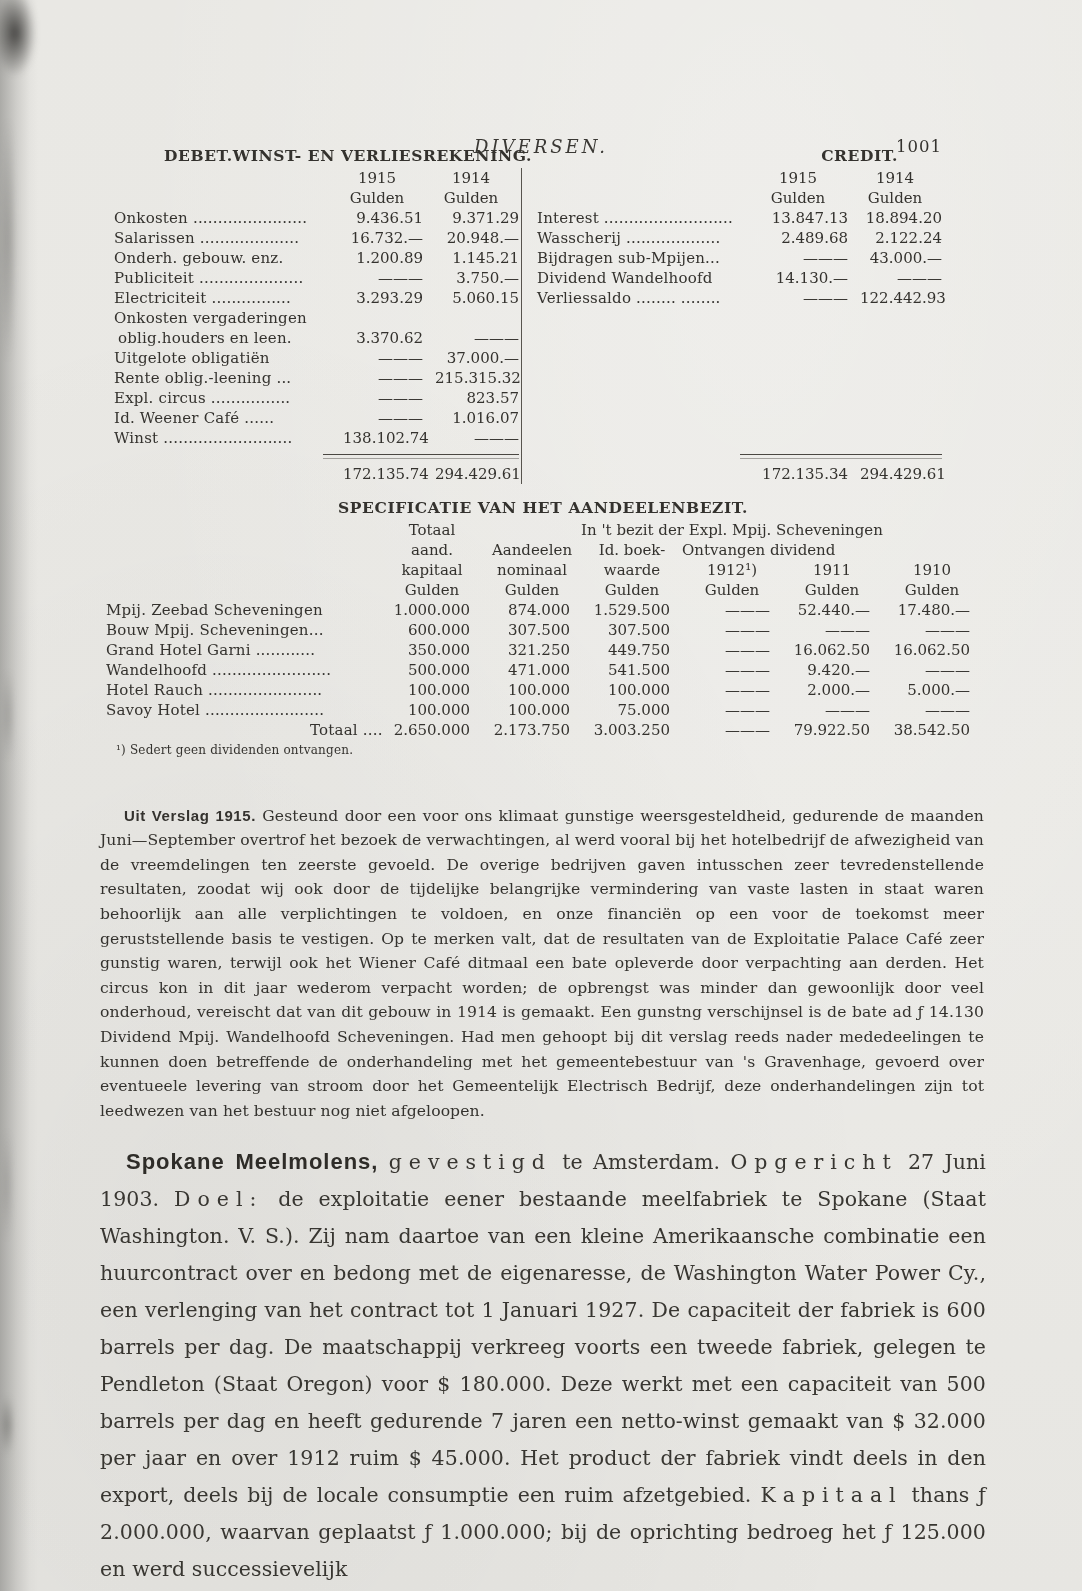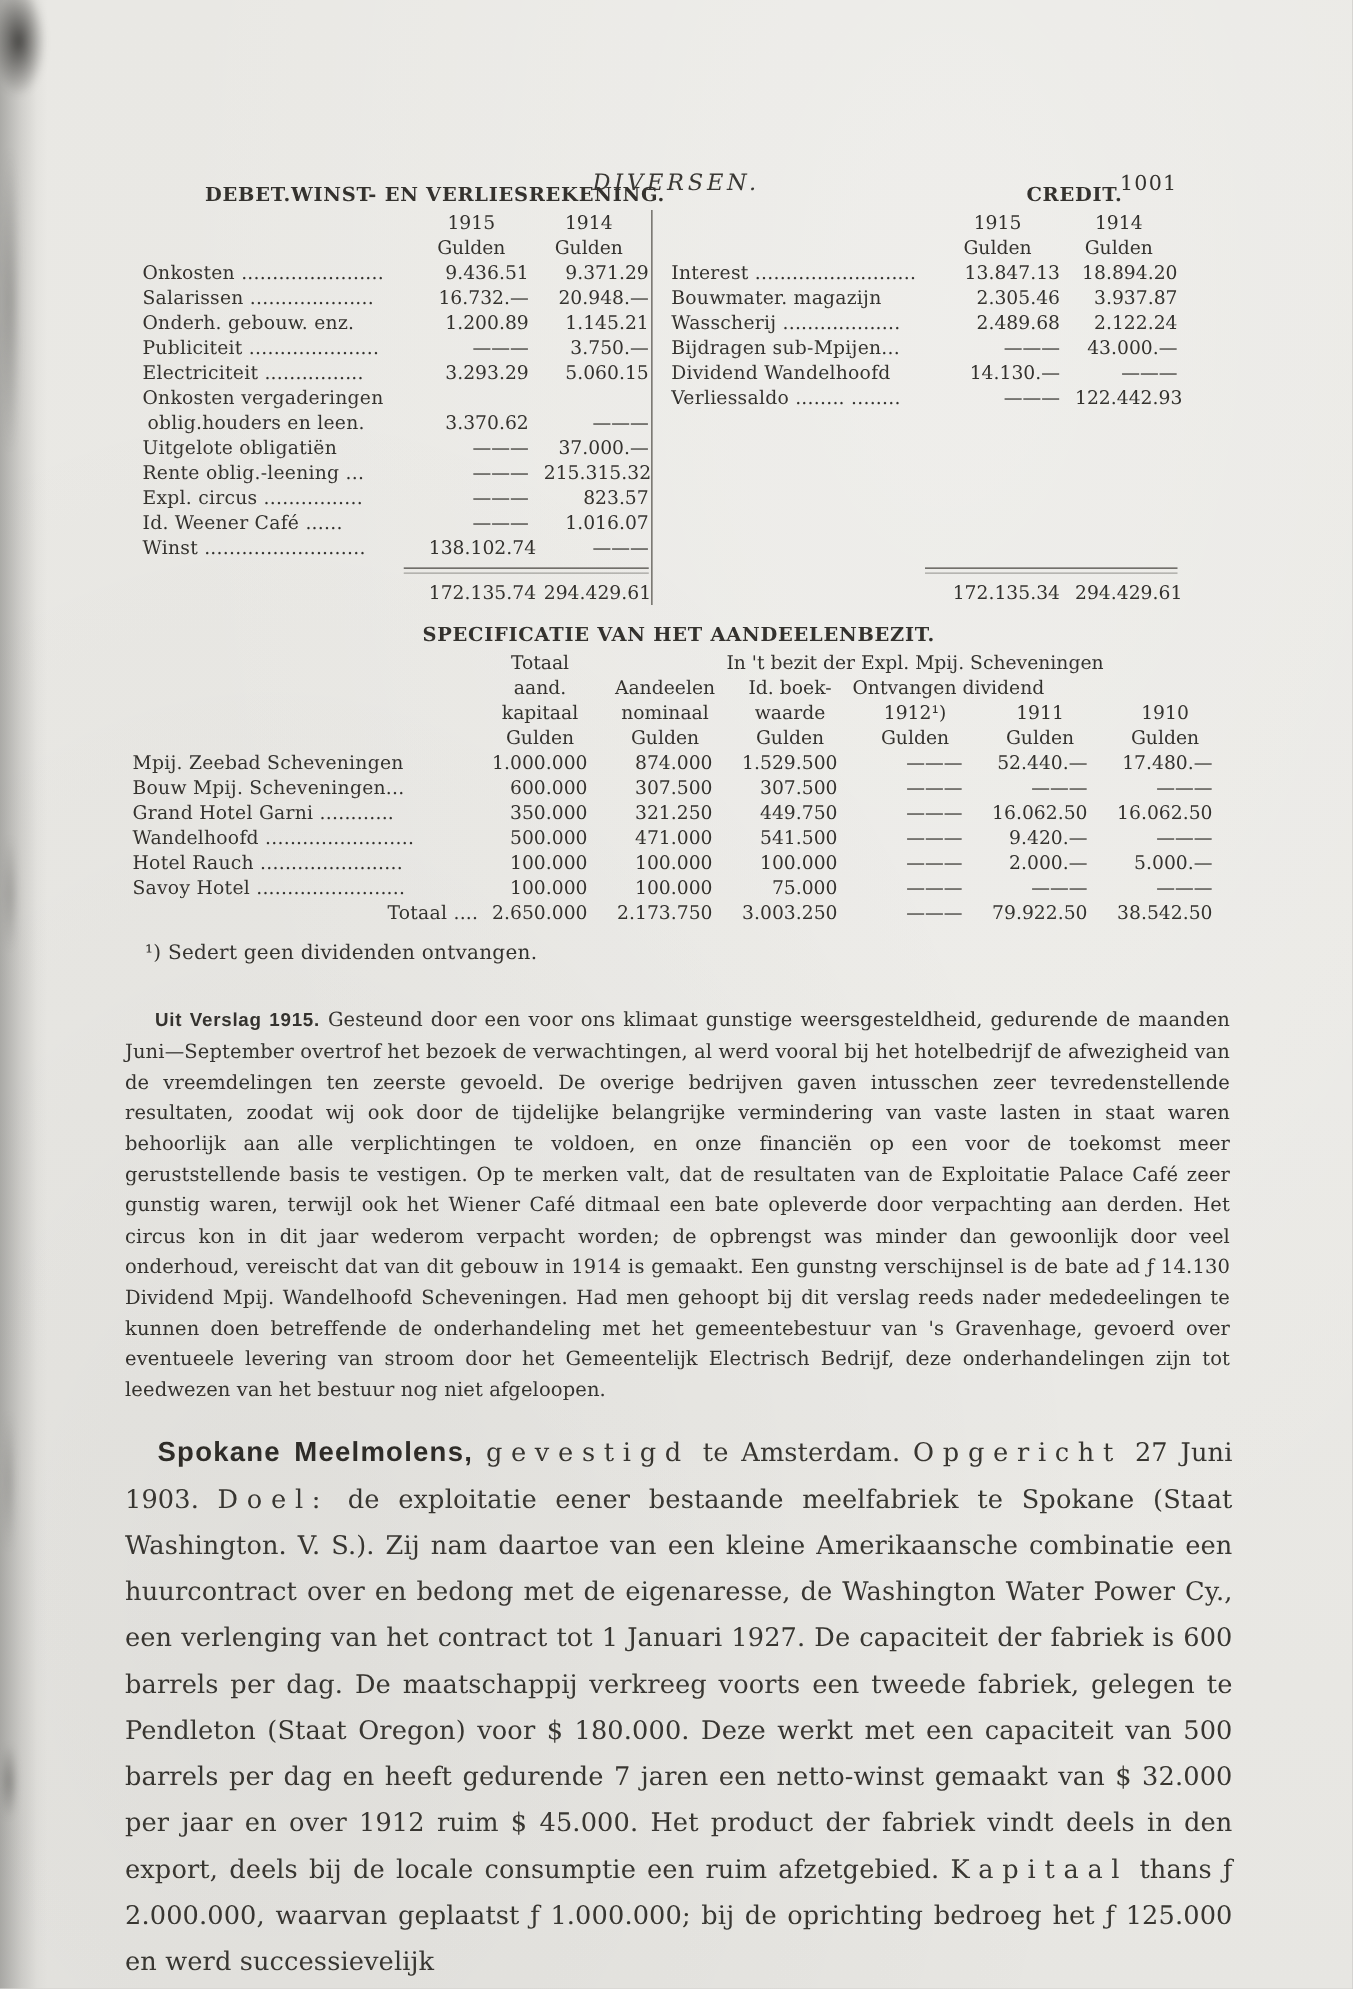--- a/index.html
+++ b/index.html
@@ -57,21 +57,21 @@
   
   .spec{position:absolute;top:498px;left:104px;width:878px;font-size:15px;line-height:20px;}
   .spec-title{text-align:center;font-weight:bold;letter-spacing:.6px;font-size:15.5px;margin-bottom:2px;}
   .sr{display:grid;grid-template-columns:278px repeat(6,1fr);}
   .sr .slab{white-space:nowrap;overflow:hidden;padding-left:2px;letter-spacing:.2px;}
   .sr .slab.sind{padding-left:206px;}
   .sr .sv{text-align:right;padding-right:12px;white-space:nowrap;}
   .sr .sc{text-align:center;white-space:nowrap;}
   .sp-bezit{grid-column:3/8;text-align:center;}
   .sp-ontv{grid-column:5/8;text-align:left;}
-  .spec-foot{margin-top:12px;padding-left:12px;font-size:16px;letter-spacing:.2px;}
+  .spec-foot{margin-top:0;padding-left:12px;font-size:12px;letter-spacing:.2px;}
 
   
   .verslag{position:absolute;top:788px;left:100px;width:884px;
     font-size:15.6px;line-height:24.6px;text-align:justify;text-indent:24px;letter-spacing:.1px;}
   .verslag .lead{font-family:"Liberation Sans","DejaVu Sans",sans-serif;font-weight:bold;font-size:15px;letter-spacing:.6px;}
 
   
   .spokane{position:absolute;top:1122px;left:100px;width:886px;
     font-size:20.5px;line-height:37px;text-align:justify;text-indent:26px;letter-spacing:.1px;color:#383631;}
   .spokane .co-title{font-family:"Liberation Sans","DejaVu Sans",sans-serif;font-weight:bold;font-size:22px;letter-spacing:1px;color:#2e2c28;}
@@ -192,25 +192,20 @@
           <span class="lab"></span>
           <span class="yc">Gulden</span>
           <span class="yc">Gulden</span>
         </div>
         <div class="r">
             <span class="lab">Interest ..........................</span>
             <span class="v">13.847.13</span>
             <span class="v">18.894.20</span>
           </div>
         <div class="r">
-            <span class="lab">Bouwmater. magazijn</span>
-            <span class="v">2.305.46</span>
-            <span class="v">3.937.87</span>
-          </div>
-        <div class="r">
             <span class="lab">Wasscherij ...................</span>
             <span class="v">2.489.68</span>
             <span class="v">2.122.24</span>
           </div>
         <div class="r">
             <span class="lab">Bijdragen sub-Mpijen...</span>
             <span class="v">———</span>
             <span class="v">43.000.—</span>
           </div>
         <div class="r">

